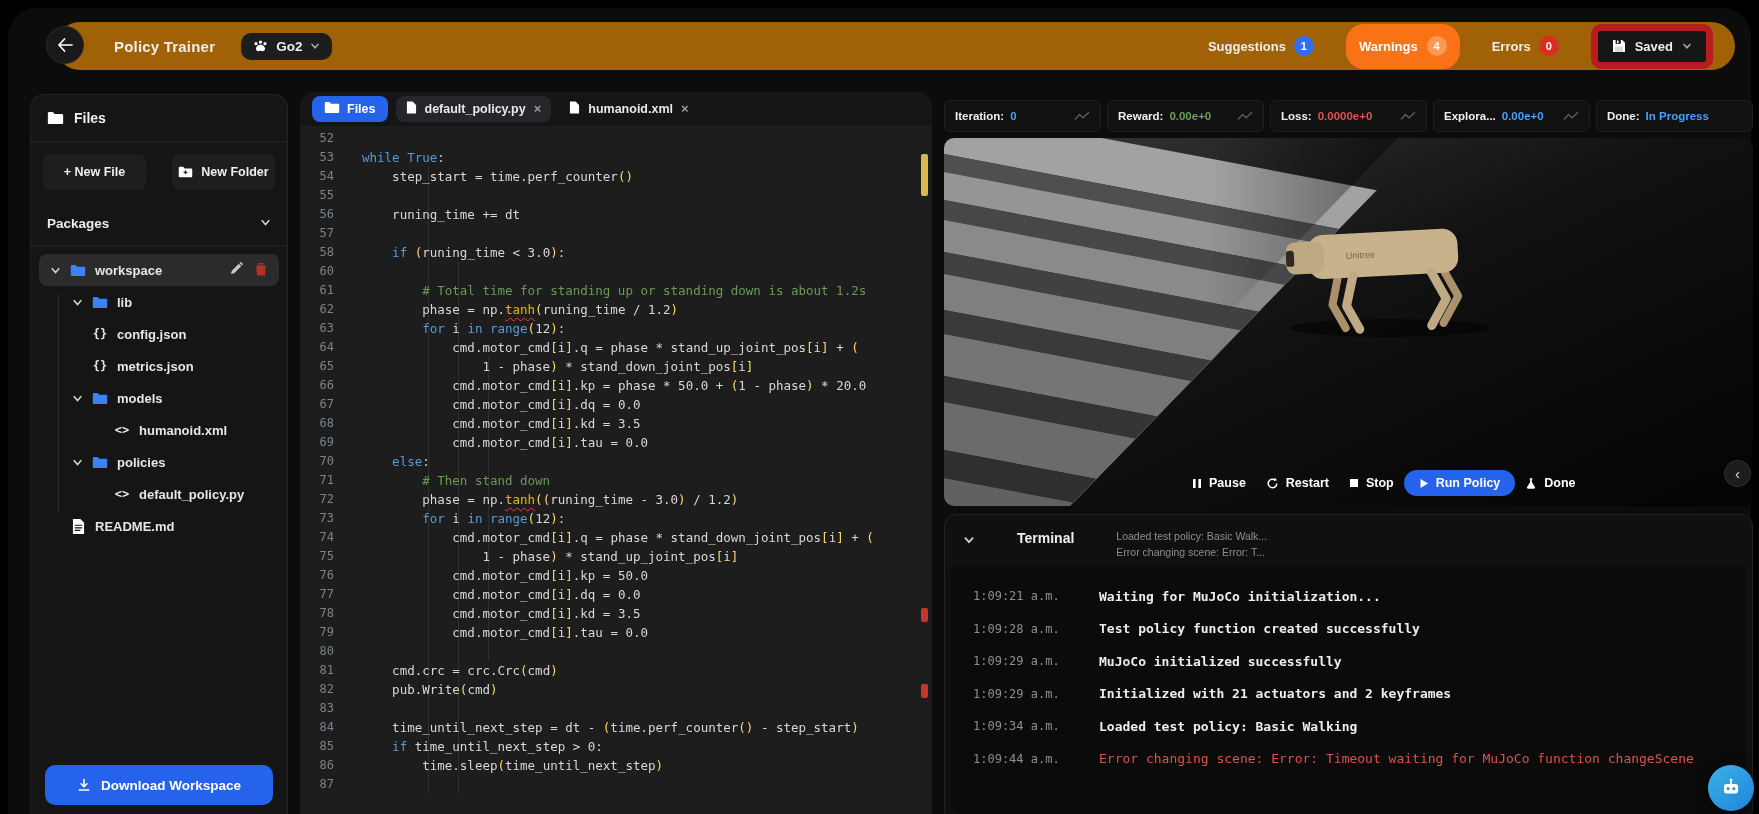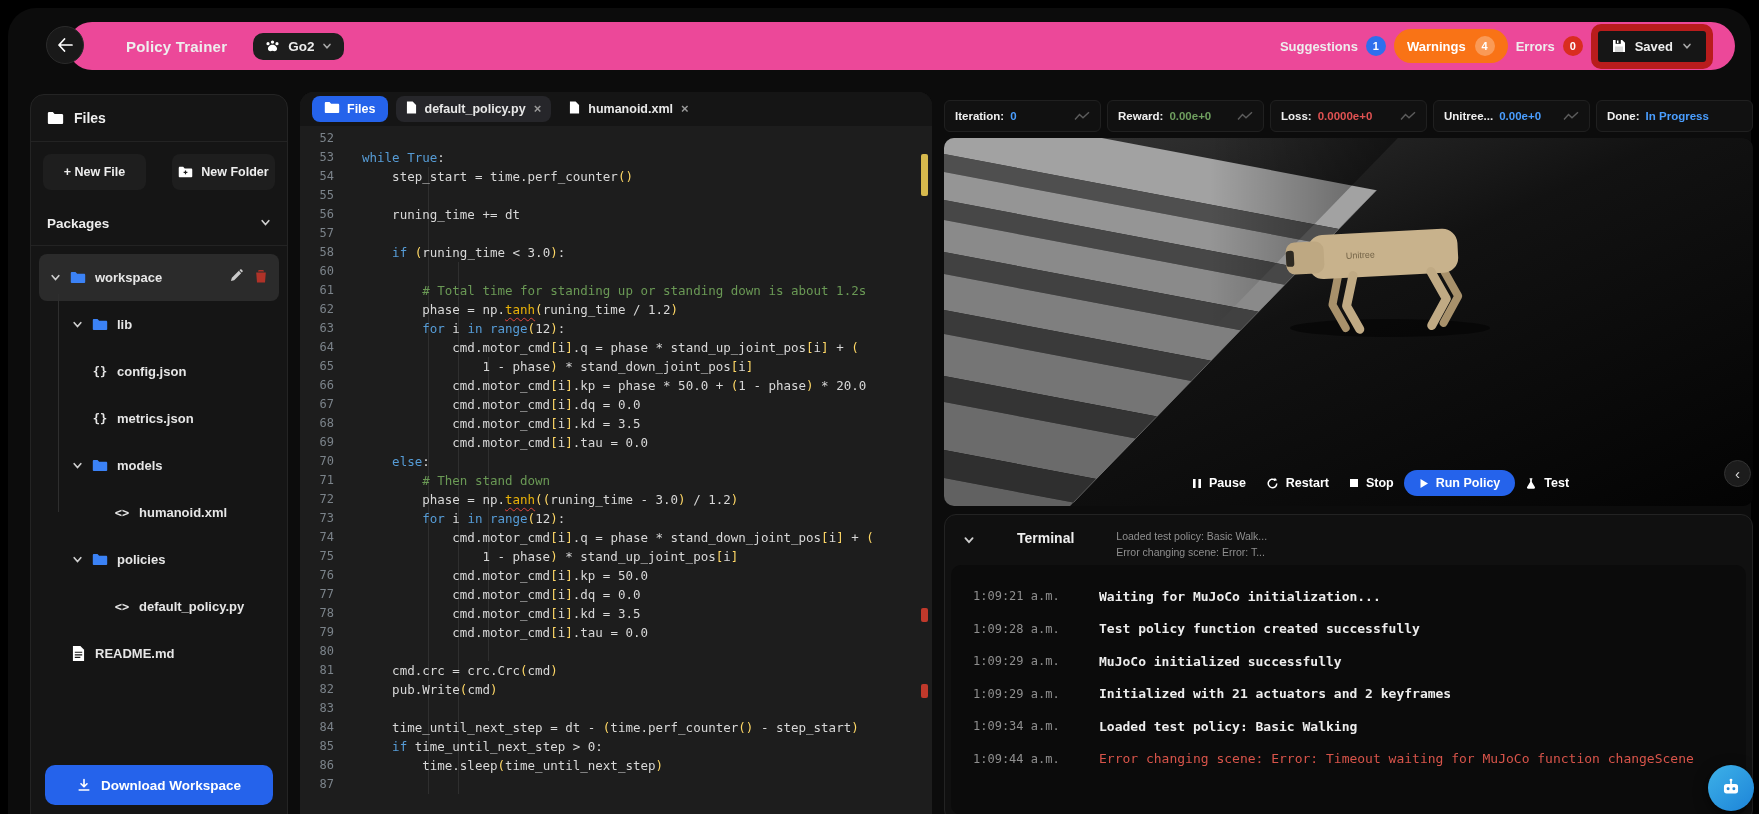--- a/index.html
+++ b/index.html
@@ -2,28 +2,28 @@
 <html><head>
 <meta charset="utf-8">
 <style>
   * { margin:0; padding:0; box-sizing:border-box; }
   html,body { width:1759px; height:814px; background:#000; overflow:hidden;
     font-family:"Liberation Sans", sans-serif; color:#eee; }
   .app { position:absolute; left:8px; right:8px; top:8px; bottom:0;
     background:#0c0c0c; border-radius:28px 28px 0 0; }
 
   
-  .topbar-card { position:absolute; left:60px; right:16px; top:14px; height:48px;
-    background:#ec4899; border-radius:24px; display:flex; align-items:center; padding:0 22px; }
+  .topbar-card { position:absolute; left:48px; right:16px; top:14px; height:48px;
+    background:#a16207; border-radius:24px; display:flex; align-items:center; padding:0 22px; }
   .back-btn { position:absolute; left:38px; top:18px; width:38px; height:38px; border-radius:50%;
     background:#191919; border:1px solid #2b2b2b; display:flex; align-items:center; justify-content:center; z-index:3; }
   .app-title { margin-left:36px; font-size:15px; font-weight:700; letter-spacing:.2px; }
   .robot-pill { margin-left:26px; background:#1d1d1d; border-radius:10px; padding:6px 12px;
     display:flex; align-items:center; gap:8px; font-size:13.5px; font-weight:700; }
-  .tb-right { margin-left:auto; display:flex; align-items:center; gap:8px; }
+  .tb-right { margin-left:auto; display:flex; gap:32px; }
   .tb-item { display:flex; align-items:center; gap:8px; font-size:13px; font-weight:700; }
   .badge { min-width:20px; height:20px; border-radius:10px; display:flex; align-items:center;
     justify-content:center; font-size:11px; font-weight:700; padding:0 5px; }
   .warn-pill { background:#f97316; border-radius:18px; padding:7px 13px; display:flex;
     align-items:center; gap:9px; font-size:13px; font-weight:700; color:#fff; }
   .warn-pill .badge { background:rgba(255,255,255,.28); }
   .saved-btn { background:#161616; border:7px solid #b91c1c; border-radius:10px; padding:8px 14px;
     display:flex; align-items:center; gap:9px; font-size:13px; font-weight:700; }
 
   
@@ -31,21 +31,21 @@
     background:#151515; border:1px solid #242424; border-radius:14px 14px 0 0; }
   .sb-header { display:flex; align-items:center; gap:10px; padding:15px 16px; font-size:14px;
     font-weight:700; border-bottom:1px solid #232323; }
   .sb-btnrow { display:flex; gap:26px; padding:12px 12px;justify-content:space-between; }
   .sbtn { flex:1; background:#1e1e1e; border-radius:8px; height:36px; display:flex;
     align-items:center; justify-content:center; gap:8px; font-size:12.5px; font-weight:700; }
   .sb-packages { display:flex; align-items:center; padding:14px 16px; font-size:13.5px;
     font-weight:700; border-bottom:1px solid #232323; }
   .sb-packages .pk-chev { margin-left:auto; }
   .tree { position:relative; padding:8px 8px; }
-  .tree-row { height:47px; display:flex; align-items:center; gap:8px; font-size:13px;
+  .tree-row { height:32px; display:flex; align-items:center; gap:8px; font-size:13px;
     font-weight:600; color:#e6e6e6; border-radius:8px; padding-right:6px; }
   .tree-row.sel { background:#2b2b2b; }
   .chev { width:12px; display:flex; justify-content:center; flex:none; }
   .ticon { width:18px; display:flex; justify-content:center; flex:none; }
   .brace { font-family:"DejaVu Sans Mono",monospace; font-size:12px; font-weight:700; color:#e6e6e6; }
   .row-actions { margin-left:auto; display:flex; gap:12px; padding-right:6px; }
   .tguide { position:absolute; left:27px; top:48px; height:218px; width:1px; background:#2e2e2e; }
   .dl-btn { position:absolute; left:14px; right:14px; bottom:16px; height:40px; background:#2563eb;
     border-radius:10px; display:flex; align-items:center; justify-content:center; gap:10px;
     font-size:13.5px; font-weight:700; color:#fff; }
@@ -387,21 +387,21 @@
         <div class="mcard">
           <span class="ml">Loss:</span>
           <span class="mv" style="color:#e05252">0.0000e+0</span>
           <span class="spark">
             <svg width="16" height="11" viewBox="0 0 16 11">
               <path d="M1 8.5 5.5 3.5 9 6.8 15 1.2" fill="none" stroke="#5c5c5c" stroke-width="1.4"></path>
             </svg>
           </span>
         </div>
         <div class="mcard">
-          <span class="ml">Unitree...</span>
+          <span class="ml">Explora...</span>
           <span class="mv" style="color:#4a9eff">0.00e+0</span>
           <span class="spark">
             <svg width="16" height="11" viewBox="0 0 16 11">
               <path d="M1 8.5 5.5 3.5 9 6.8 15 1.2" fill="none" stroke="#5c5c5c" stroke-width="1.4"></path>
             </svg>
           </span>
         </div>
         <div class="mcard">
           <span class="ml">Done:</span>
           <span class="mv" style="color:#4a9eff">In Progress</span>
@@ -485,21 +485,21 @@
               </svg>
             </span>
             <span>Run Policy</span>
           </div>
           <div class="ctrl">
             <span style="display:flex">
               <svg width="12" height="13" viewBox="0 0 14 14">
                 <path fill="#fff" d="M5.4 1h3.2v1.1l-.6.3v2.9l3.5 5.7c.5.9-.1 2-1.2 2H3.7c-1.1 0-1.7-1.1-1.2-2L6 5.3V2.4l-.6-.3z"></path>
               </svg>
             </span>
-            <span>Test</span>
+            <span>Done</span>
           </div>
         </div>
       <div class="collapse-btn">
         <span>‹</span>
       </div>
     </div>
 
     <div class="terminal">
       <div class="term-header">
         <svg style="margin-top:6px;" width="12" height="12" viewBox="0 0 10 10">

